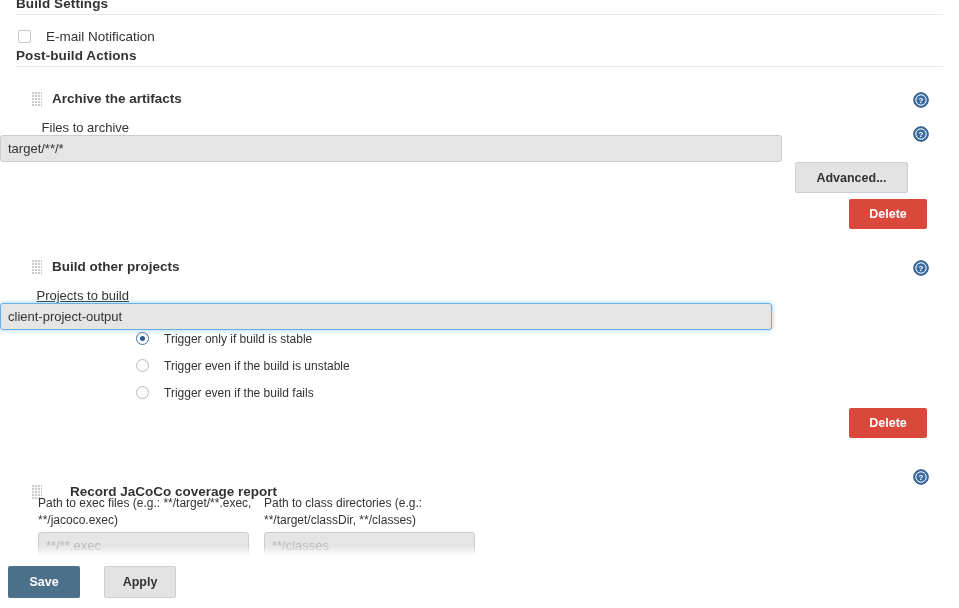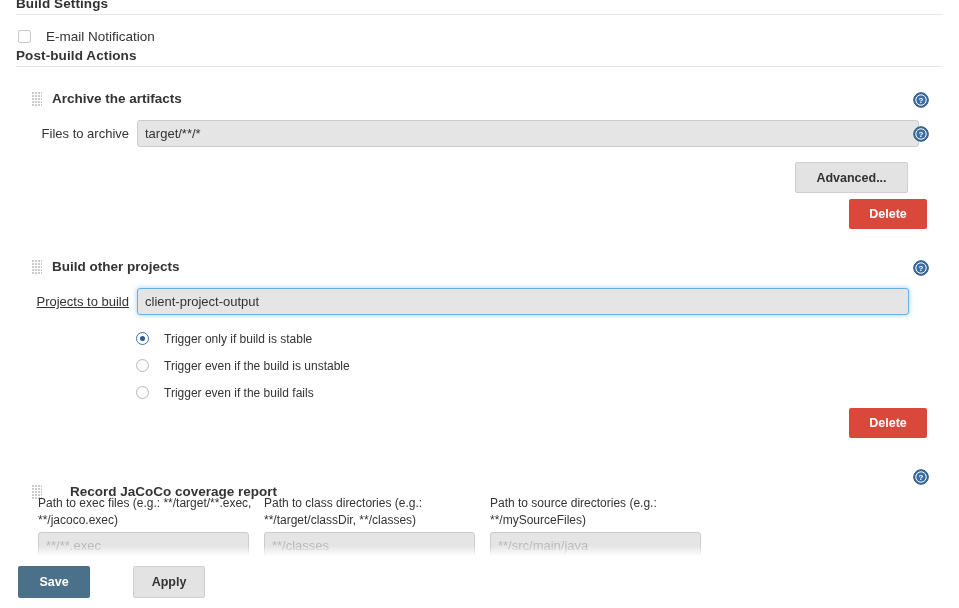--- a/index.html
+++ b/index.html
@@ -86,21 +86,22 @@
   .help-icon {
     position: absolute;
     width: 16px;
     height: 16px;
   }
   .help-icon svg { display: block; }
 
   
   .field-row {
     display: flex;
-    align-items: center;
+    align-items: flex-start;
+    flex-direction: column;
   }
   .field-label {
     text-align: right;
     font-size: 13px;
     color: #333333;
     padding-right: 8px;
     white-space: nowrap;
   }
   .jinput {
     box-sizing: border-box;
@@ -198,24 +199,23 @@
   
   #bottom-bar {
     position: absolute;
     left: 0;
     bottom: 0;
     width: 959px;
     height: 52px;
     background: #ffffff;
     display: flex;
     align-items: center;
-    padding-left: 18px;
+    padding-left: 8px;
     box-sizing: border-box;
     z-index: 10;
-    gap: 19px;
   }
   #bottom-fade {
     position: absolute;
     left: 0;
     bottom: 52px;
     width: 959px;
     height: 10px;
     background: linear-gradient(to bottom, rgba(255,255,255,0), #ffffff);
     z-index: 9;
   }
@@ -327,24 +327,20 @@
         <div class="jacoco-col">
           <div class="col-label">Path to exec files (e.g.: **/target/**.exec, **/jacoco.exec)</div>
           <input class="jinput" type="text" style="width: 211px; margin-top: 3px;" placeholder="**/**.exec">
         </div>
 
         <div class="jacoco-col">
           <div class="col-label">Path to class directories (e.g.: **/target/classDir, **/classes)</div>
           <input class="jinput" type="text" style="width: 211px; margin-top: 3px;" placeholder="**/classes">
         </div>
 
-        <div class="jacoco-col">
-          <div class="col-label">Path to source directories (e.g.: **/mySourceFiles)</div>
-          <input class="jinput" type="text" style="width: 211px; margin-top: 3px;" placeholder="**/src/main/java">
-        </div>
 
       </div>
     </div>
   </div>
 
   <div id="bottom-fade"></div>
   <div id="bottom-bar">
     <button class="btn btn-save" style="width:72px; height:32px;">Save</button>
     <button class="btn btn-grey" style="width:72px; height:32px; margin-left:24px;">Apply</button>
   </div>

